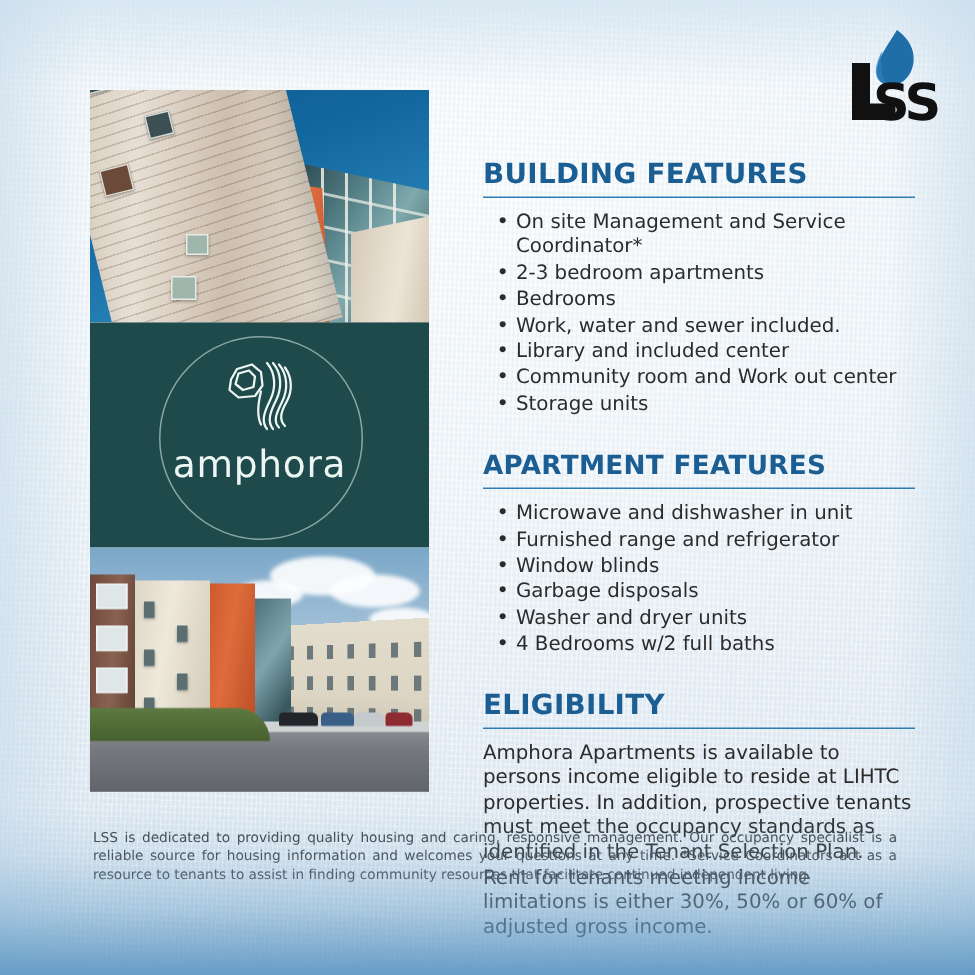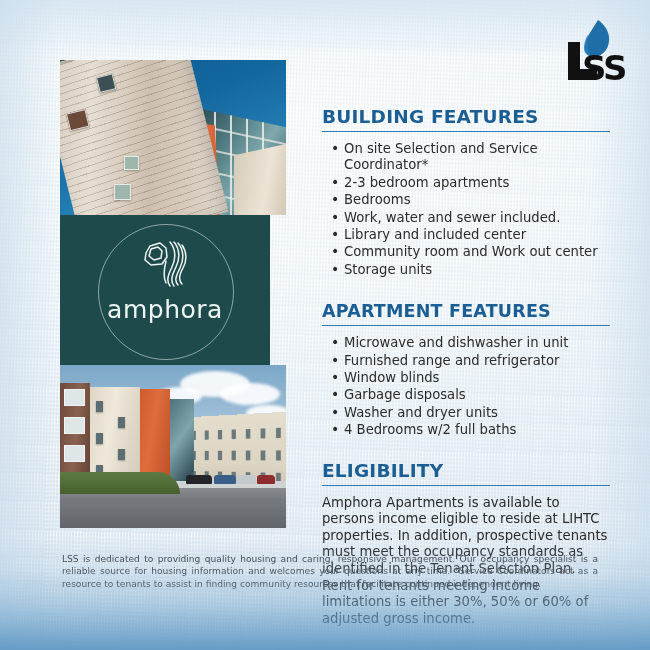--- a/index.html
+++ b/index.html
@@ -136,21 +136,21 @@
     position: absolute;
     right: -6px; bottom: -6px;
     width: 58px; height: 72px;
     background: linear-gradient(100deg, #d6cbb9 0%, #ece4d6 55%, #cdc1ad 100%);
     transform: skewY(-12deg);
   }
 
   
   .logo-panel {
     position: relative;
-    width: 210px;
+    width: 226px;
     height: 150px;
     background: #1f4a4c;
     overflow: hidden;
   }
   .logo-circle {
     position: absolute;
     left: 50%;
     top: 50%;
     width: 134px;
     height: 134px;
@@ -449,21 +449,21 @@
       <div class="car" style="left:154px; width:22px; background:#3a5f86;"></div>
       <div class="car" style="left:176px; width:20px; background:#c4c9cc;"></div>
       <div class="car" style="left:197px; width:18px; background:#8d2b30;"></div>
     </div>
   </div>
 
   <div class="right-col">
 
     <h2 class="sec-head">BUILDING FEATURES</h2>
     <ul class="feat">
-      <li>On site Selection and Service Coordinator*</li>
+      <li>On site Management and Service Coordinator*</li>
       <li>2-3 bedroom apartments</li>
       <li>Bedrooms</li>
       <li>Work, water and sewer included.</li>
       <li>Library and included center</li>
       <li>Community room and Work out center</li>
       <li>Storage units</li>
     </ul>
 
     <div class="sec-gap-1"></div>
 

